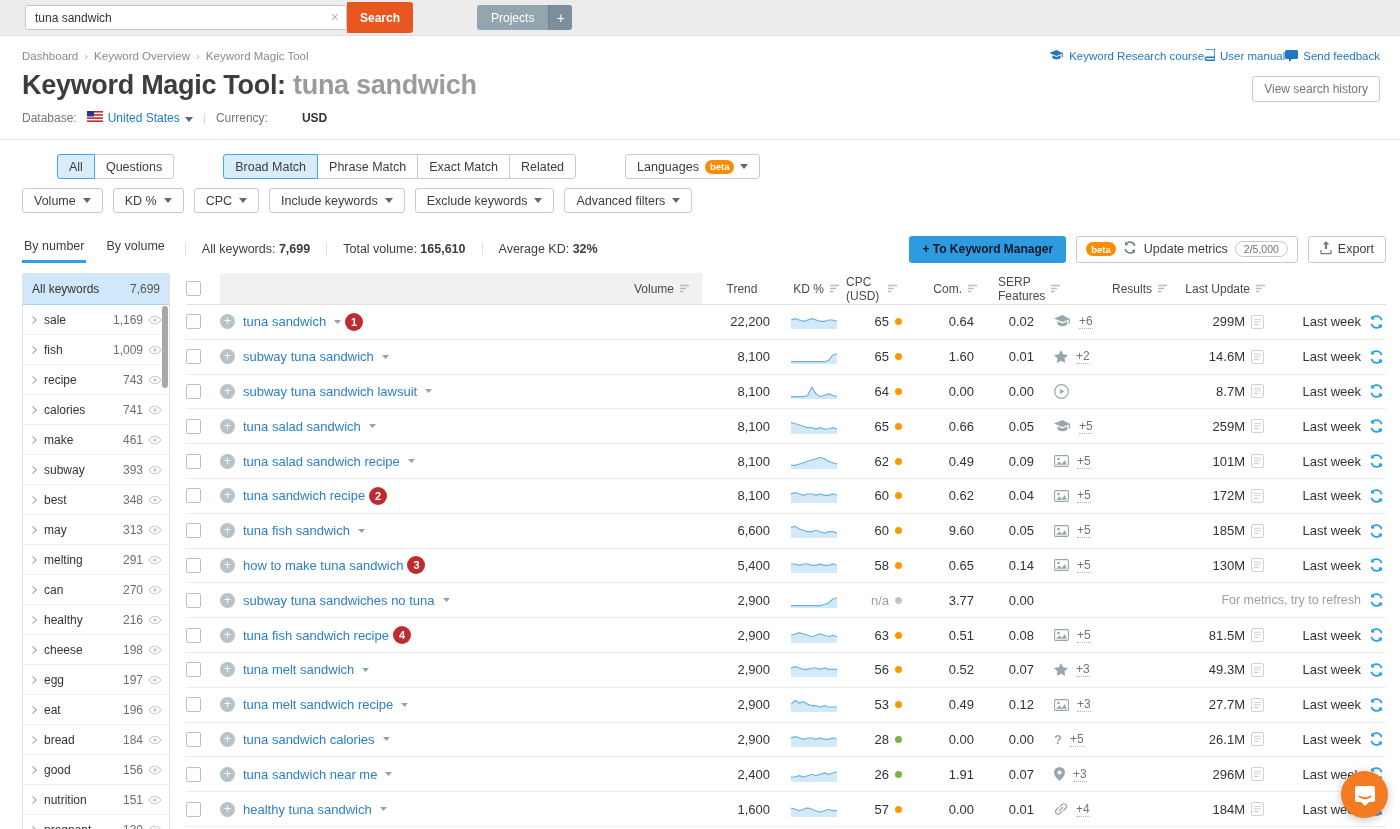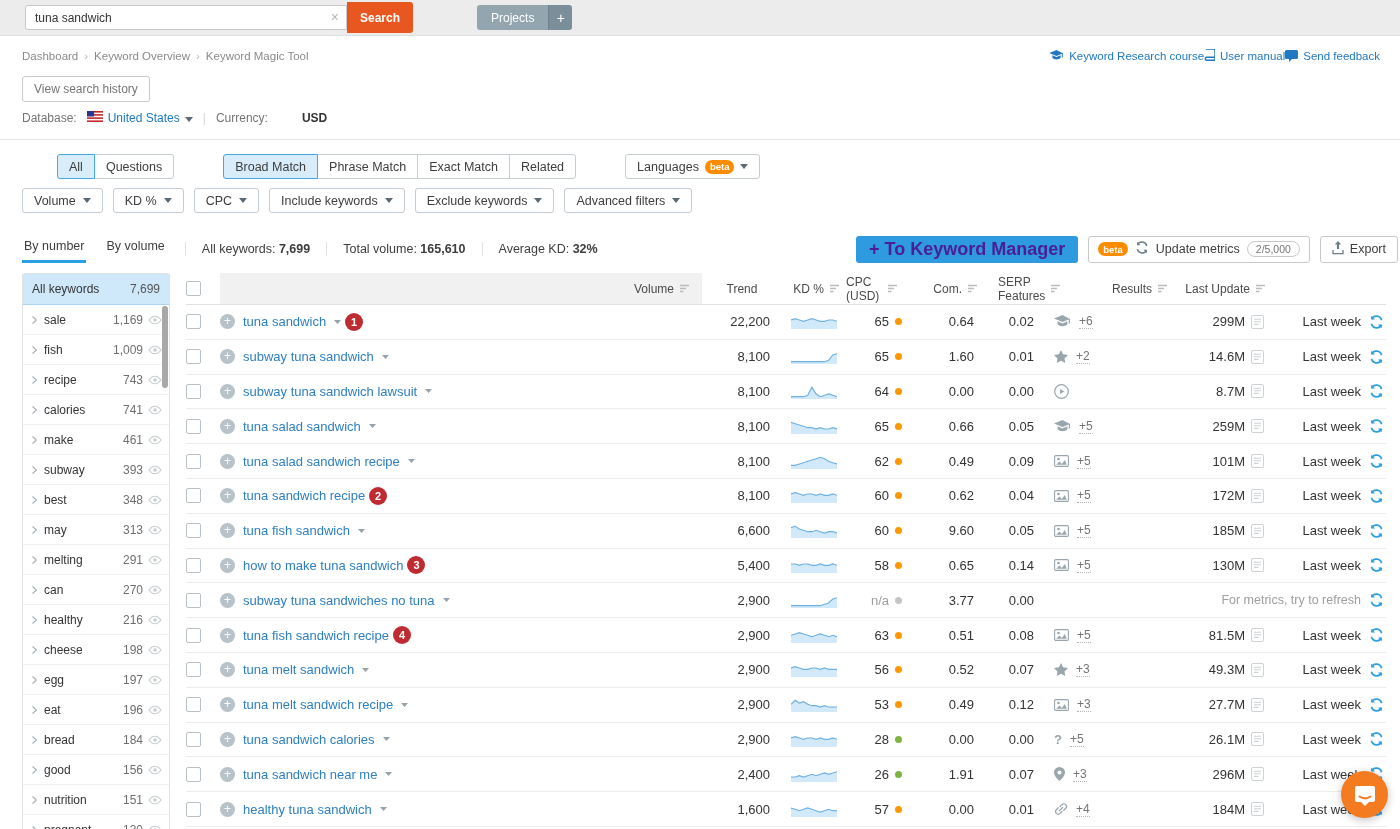--- a/index.html
+++ b/index.html
@@ -42,29 +42,29 @@
   .seg .tab { position:relative; height:25px; padding:0 11px; background:#fff; border:1px solid #c4ccd1; margin-left:-1px; font-size:12.5px; color:#3d3d3d; font-family:inherit; cursor:pointer; display:flex; align-items:center; gap:6px; }
   .seg .tab:first-child { border-radius:3px 0 0 3px; margin-left:0; }
   .seg .tab:last-child { border-radius:0 3px 3px 0; }
   .seg .tab.only { border-radius:3px; }
   .seg .tab.active { background:#d8ecfa; border-color:#42a7e5; z-index:2; }
   .beta-pill { background:#fb8c00; color:#fff; font-size:9.5px; font-weight:bold; padding:1.5px 5px; border-radius:8px; }
   .drop-row { display:flex; gap:10px; margin-top:9px; padding-bottom:14px; }
   .drop-btn { height:25px; padding:0 11px; background:#fff; border:1px solid #c4ccd1; border-radius:3px; font-size:12.5px; color:#3d3d3d; font-family:inherit; cursor:pointer; display:flex; align-items:center; gap:7px; }
 
   
-  .stats-row { display:flex; justify-content:space-between; align-items:center; padding:8px 2px 10px 22px; }
+  .stats-row { display:flex; justify-content:space-between; align-items:center; padding:8px 14px 10px 22px; }
   .stats-left { display:flex; align-items:center; font-size:12.5px; }
   .view-tab { padding:4px 2px 7px; margin-right:18px; color:#3d3d3d; cursor:pointer; border-bottom:3px solid transparent; }
   .view-tab.active { border-bottom-color:#2d9fe3; }
   .stat { padding:0 16px; border-left:1px solid #e1e1e1; color:#3d3d3d; }
   .stat:first-of-type { border-left:none; margin-left:16px; }
   .stat b { font-weight:bold; }
   .stats-right { display:flex; align-items:center; gap:10px; }
-  .tkm-btn { height:27px; padding:0 13px; background:#2e9be0; border:none; border-radius:3px; color:#4c1d95; font-size:18px; font-weight:bold; font-family:inherit; cursor:pointer; }
+  .tkm-btn { height:27px; padding:0 13px; background:#2e9be0; border:none; border-radius:3px; color:#0f172a; font-size:12px; font-weight:bold; font-family:inherit; cursor:pointer; }
   .update-group { height:27px; display:flex; align-items:center; gap:7px; border:1px solid #c9c9c9; border-radius:3px; padding:0 9px; cursor:pointer; }
   .update-group .lbl { font-size:12.5px; color:#3d3d3d; }
   .count-pill { border:1px solid #c9c9c9; border-radius:9px; font-size:10.5px; color:#757575; padding:1px 8px; }
   .export-btn { height:27px; display:flex; align-items:center; gap:6px; border:1px solid #c9c9c9; border-radius:3px; background:#fff; padding:0 11px; font-size:12.5px; color:#3d3d3d; font-family:inherit; cursor:pointer; }
 
   
   .main { display:flex; padding:0 14px 0 22px; gap:16px; height:581px; overflow:hidden; }
 
   
   .sidebar { position:relative; width:148px; flex:none; border:1px solid #e1e1e1; border-radius:2px; overflow:hidden; height:100%; }
@@ -150,20 +150,21 @@
             <span style="display:flex">
               <svg width="13" height="12" viewBox="0 0 13 12">
                 <path d="M1.5 0h10A1.5 1.5 0 0113 1.5v6A1.5 1.5 0 0111.5 9H7l-3 3V9H1.5A1.5 1.5 0 010 7.5v-6A1.5 1.5 0 011.5 0z" fill="#1f78c1"></path>
               </svg>
             </span>
             <span>Send feedback</span>
           </span>
         </div>
     </div>
     <div class="title-row">
+      <h1 class="page-title"><span>Keyword Magic Tool: </span><span class="kw">tuna sandwich</span></h1>
       <button class="view-history-btn">View search history</button>
     </div>
     <div class="meta-row">
       <span>Database:</span>
       <span class="db-val">
           <span id="us-flag"><svg width="16" height="11" viewBox="0 0 16 11">
               <rect width="16" height="11" fill="#fff"></rect>
               <g fill="#c62828">
                 <rect y="0" width="16" height="1.6"></rect>
                 <rect y="3.1" width="16" height="1.6"></rect>

